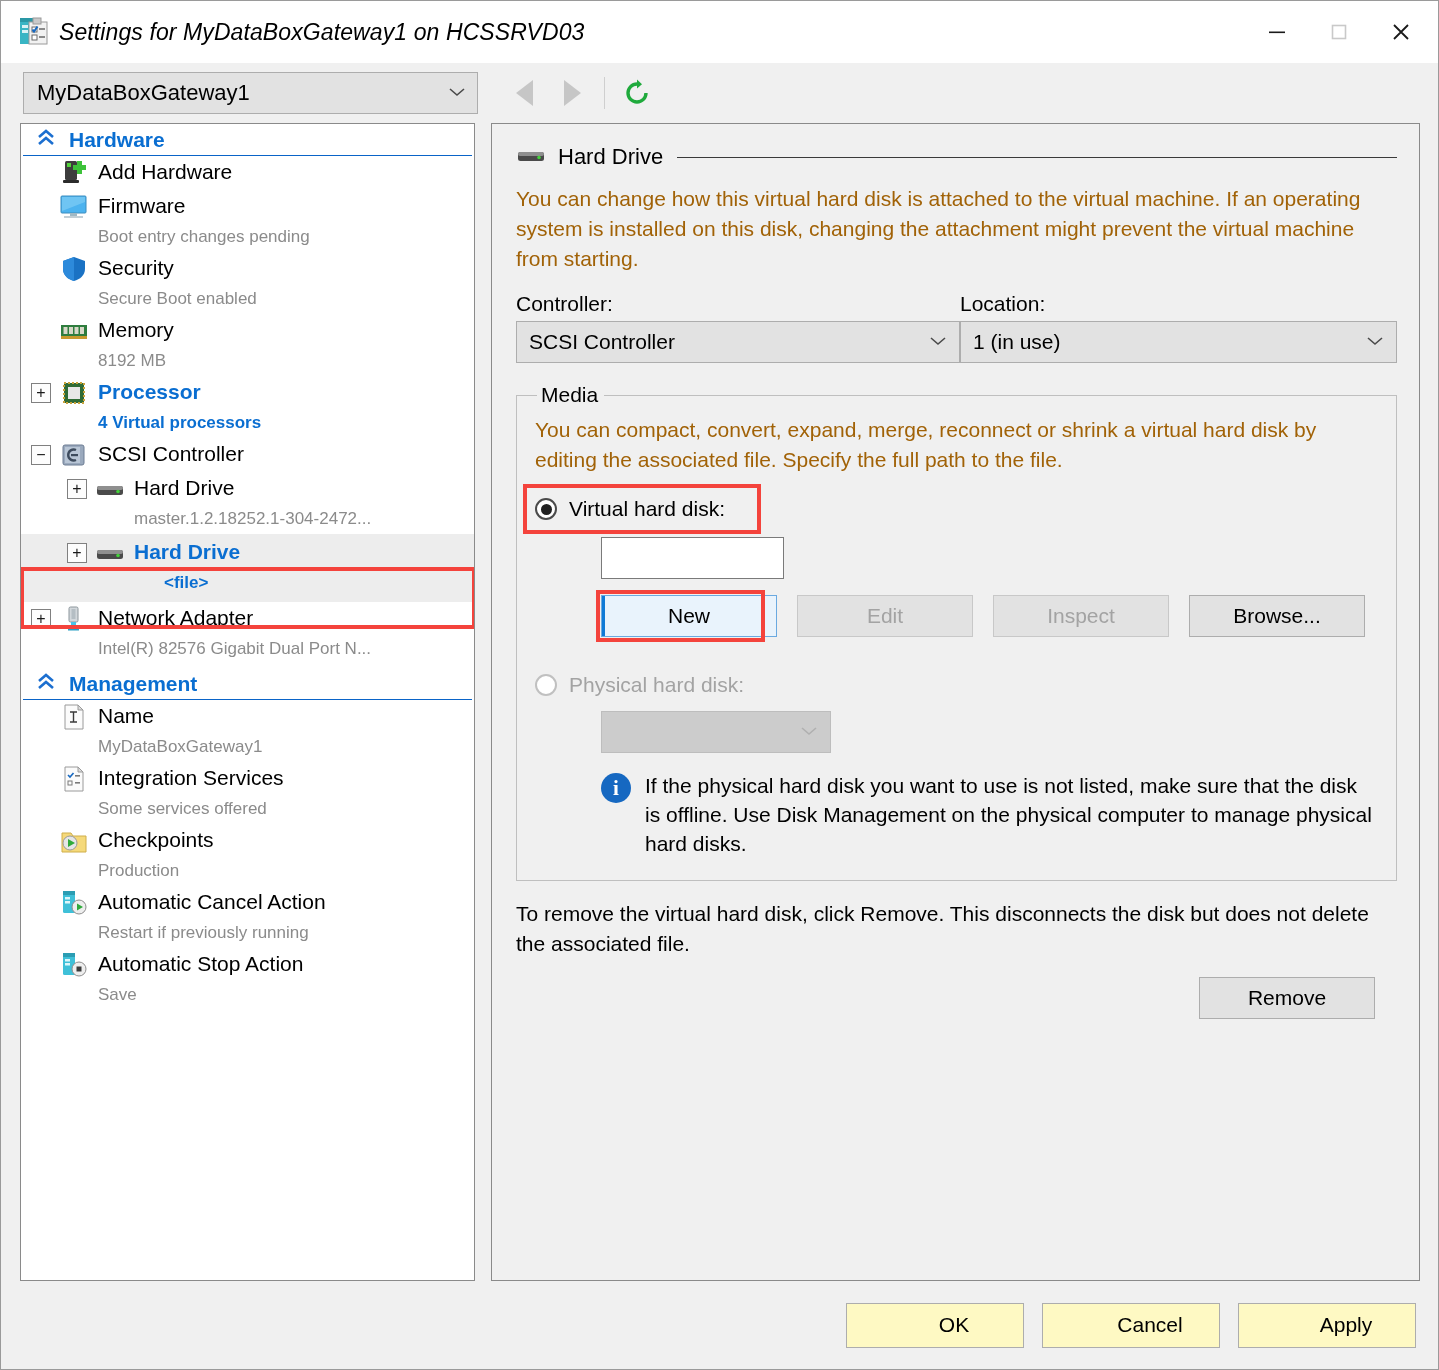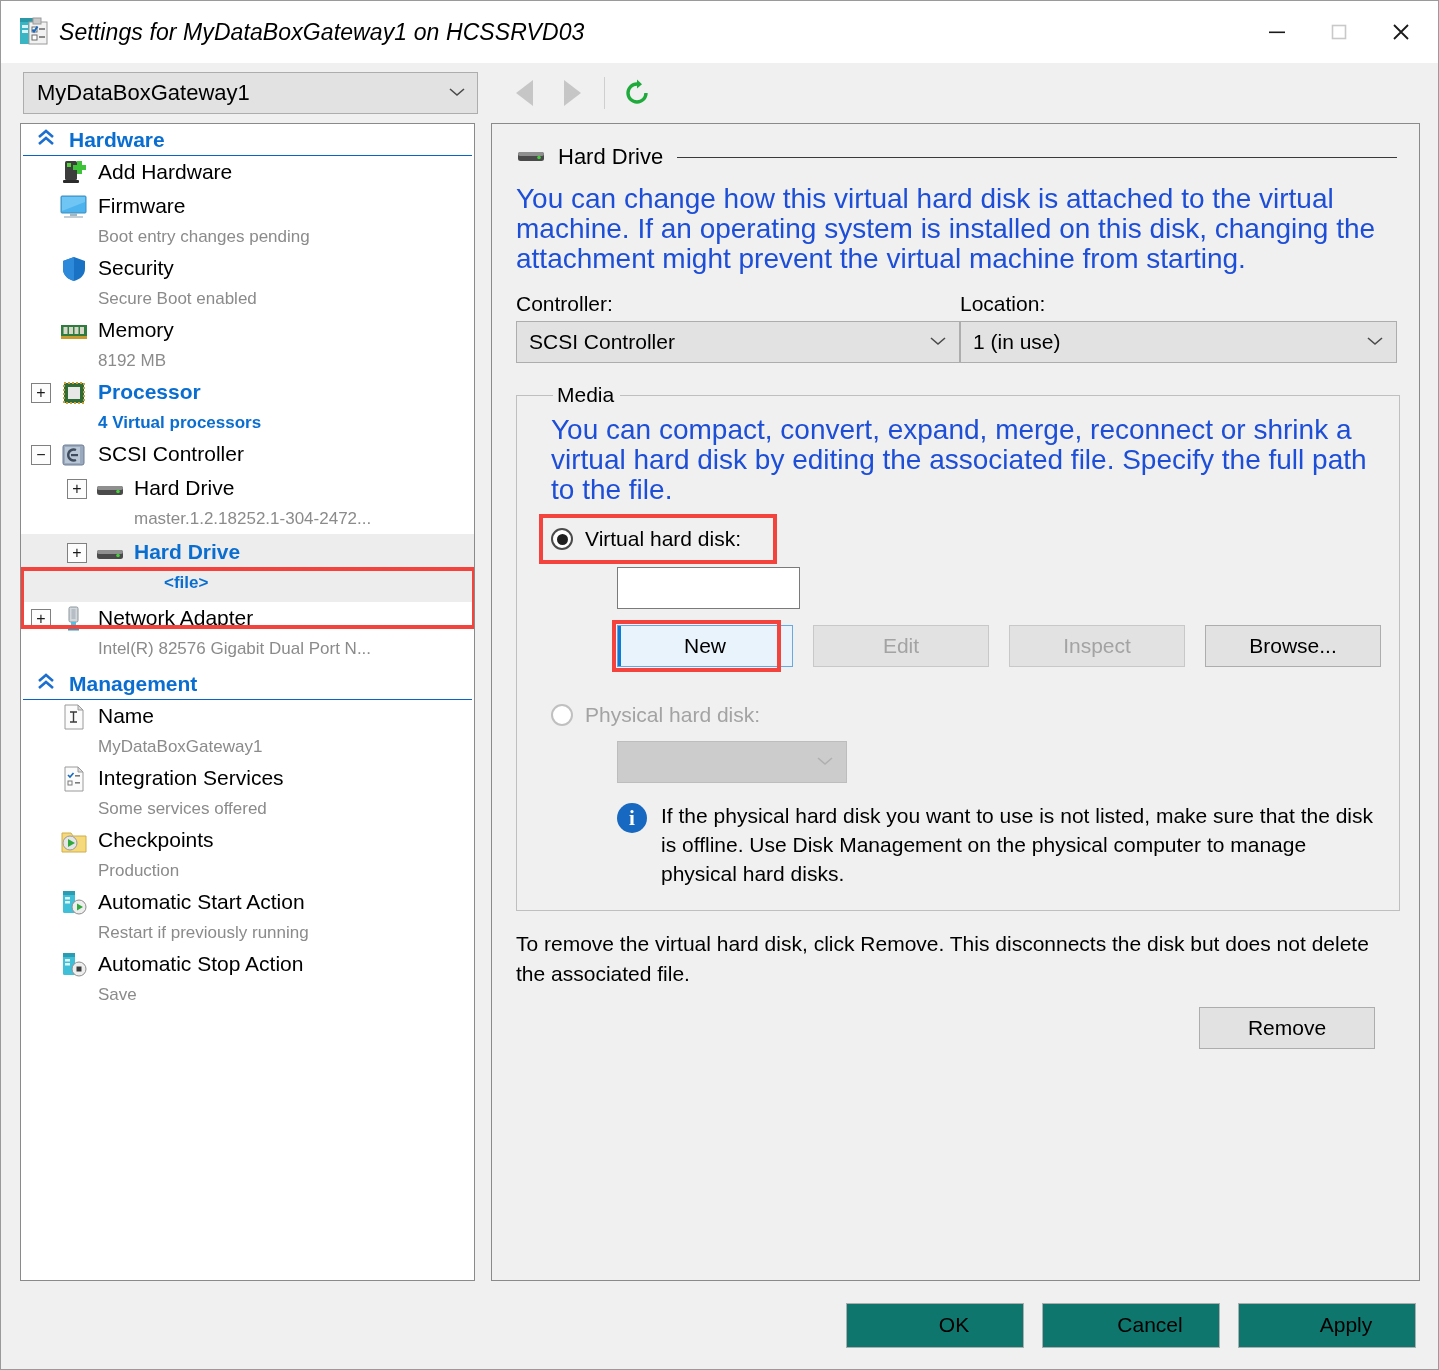--- a/index.html
+++ b/index.html
@@ -151,41 +151,41 @@
     border: 1px solid #8a8a8a;
     padding: 20px 22px 10px 24px;
     position: relative;
     min-width: 0;
   }
   .section-head { display: flex; align-items: center; margin-bottom: 14px; }
   .section-head .shicon { width: 30px; height: 22px; position: relative; margin-right: 12px; }
   .section-head .shtitle { font-size: 22px; color: #000; white-space: nowrap; }
   .section-head .shline { flex: 1; height: 1px; background: #3a3a3a; margin-left: 14px; }
 
-  .para { font-size: 28px; color: #1d4ed8; line-height: 30px; }
+  .para { font-size: 21px; color: #a16207; line-height: 30px; }
   .fieldrow { display: flex; margin-top: 18px; }
   .fcol-a { width: 444px; }
   .fcol-b { flex: 1; }
   .flabel { font-size: 21px; color: #000; margin-bottom: 5px; display: block; }
   .combo {
     height: 42px;
     background: #e2e2e2;
     border: 1px solid #adadad;
     display: flex; align-items: center; justify-content: space-between;
     padding: 0 11px 0 12px;
     font-size: 21px; color: #000;
   }
   .combo .chev { font-size: 17px; color: #3c3c3c; }
   .combo.disabled { background: #cccccc; border-color: #bdbdbd; color: #a0a0a0; }
   .combo.disabled .chev { color: #a6a6a6; }
 
   fieldset.media {
     margin: 20px 0 0 0;
     border: 1px solid #bfbfbf;
-    padding: 8px 18px 22px 34px;
+    padding: 8px 18px 22px 18px;
     position: relative;
   }
   fieldset.media > legend {
     font-size: 21px; color: #000; padding: 0 6px 0 4px; margin-left: 2px;
   }
   .radio-row { display: flex; align-items: center; margin-top: 16px; position: relative; }
   .radio {
     width: 22px; height: 22px; border-radius: 50%;
     border: 2px solid #4a4a4a; background: #fff;
     display: flex; align-items: center; justify-content: center;
@@ -229,21 +229,21 @@
 
   
   #footer {
     height: 88px; min-height: 88px;
     display: flex; align-items: center; justify-content: flex-end;
     padding-right: 22px; gap: 18px;
     background: #f0f0f0;
   }
   .fbtn {
     width: 178px; height: 45px;
-    background: #0f766e; border: 1px solid #adadad;
+    background: #fef9c3; border: 1px solid #adadad;
     display: flex; align-items: center; justify-content: center;
     font-size: 21px; color: #000; padding-left: 44px;
   }
 </style>
 </head>
 <body>
 
 <div id="window">
 
   <div id="titlebar">
@@ -525,21 +525,21 @@
           <svg width="30" height="30" viewBox="0 0 30 30">
             <rect x="4" y="3" width="12" height="22" rx="1.5" fill="#3fc0d8"></rect>
             <rect x="4" y="3" width="12" height="4" fill="#2b9db3"></rect>
             <rect x="6" y="9" width="5" height="2.5" fill="#ddf6fa"></rect>
             <rect x="6" y="13" width="5" height="2.5" fill="#ddf6fa"></rect>
             <circle cx="20" cy="19" r="7" fill="#eeeeee" stroke="#8d8d8d"></circle>
             <path d="M18 15.5 L24 19 L18 22.5 Z" fill="#2faa3a"></path>
           </svg>
         </span>
         <span class="tlabels">
-          <span class="tlabel">Automatic Start Action</span>
+          <span class="tlabel">Automatic Cancel Action</span>
           <span class="tsub">Restart if previously running</span>
         </span>
       </div>
 
       <div class="trow">
         <span class="exp-spacer"></span>
         <span class="ticon">
           <svg width="30" height="30" viewBox="0 0 30 30">
             <rect x="4" y="3" width="12" height="22" rx="1.5" fill="#3fc0d8"></rect>
             <rect x="4" y="3" width="12" height="4" fill="#2b9db3"></rect>

